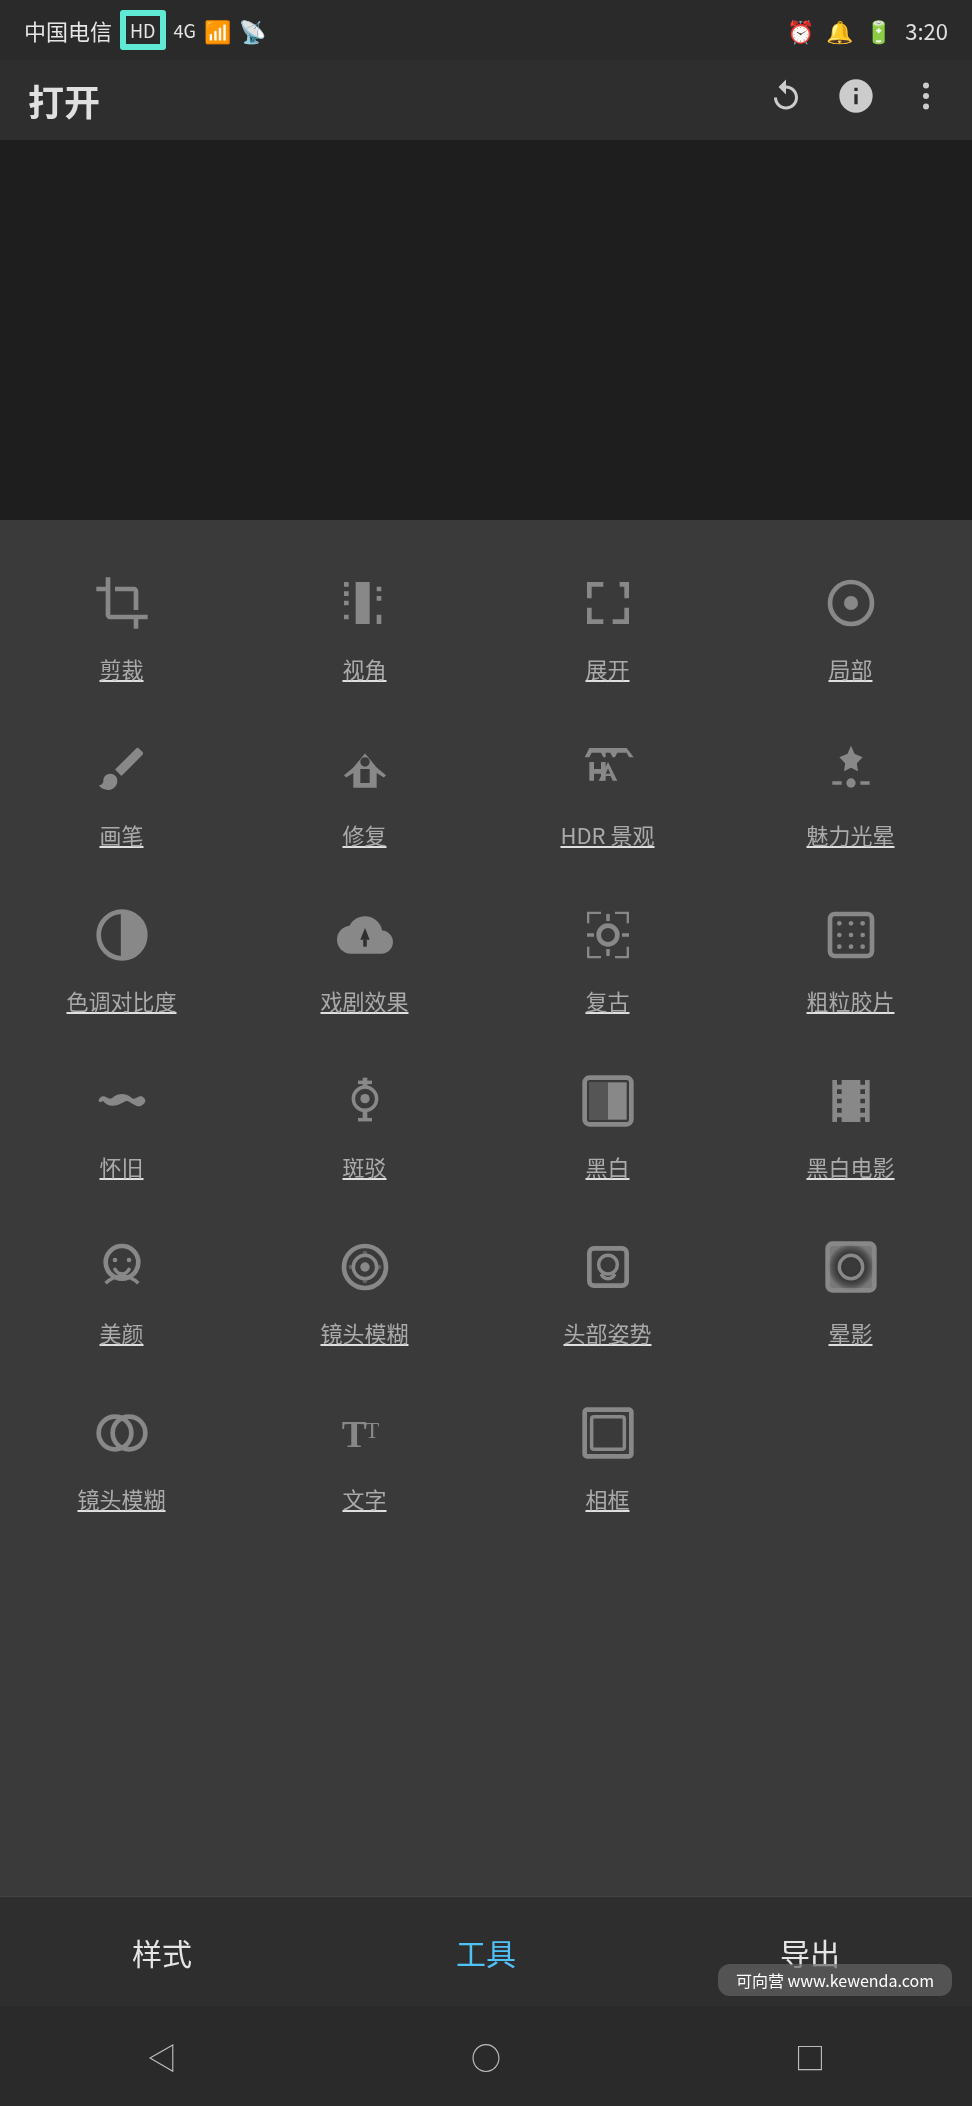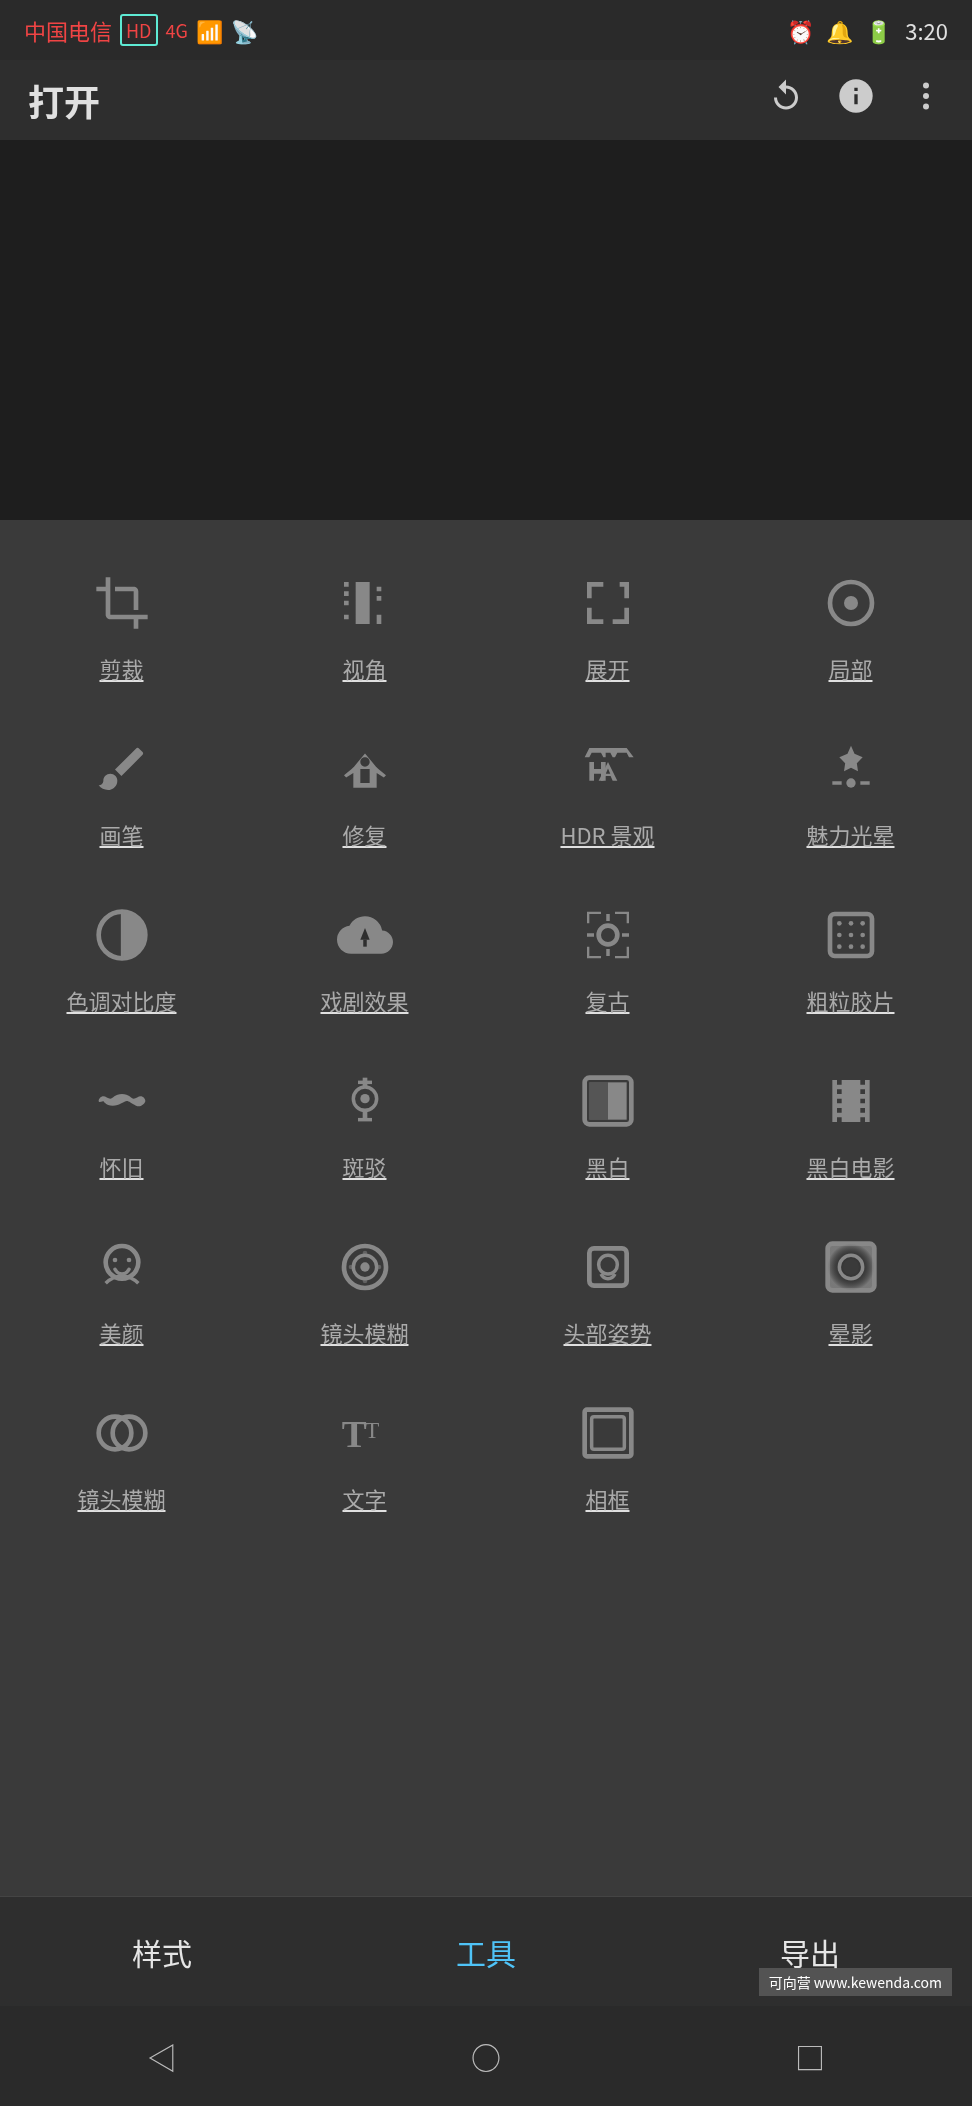--- a/index.html
+++ b/index.html
@@ -21,21 +21,21 @@
       align-items: center;
       justify-content: space-between;
       padding: 0 24px;
       flex-shrink: 0;
     }
     .status-left {
       display: flex;
       align-items: center;
       gap: 8px;
       font-size: 22px;
-      color: #ef4444;
+      color: #e5e5e5;
       text-align: right;
     }
     .status-right {
       display: flex;
       align-items: center;
       gap: 12px;
       font-size: 22px;
       color: #e0e0e0;
     }
 
@@ -163,33 +163,33 @@
       height: 60px;
     }
 
     
     .watermark {
       position: fixed;
       bottom: 110px;
       right: 20px;
       background: rgba(100,100,100,0.7);
       color: #fff;
-      font-size: 14px;
-      padding: 4px 10px;
-      border-radius: 0;
+      font-size: 16px;
+      padding: 4px 18px;
+      border-radius: 12px;
       pointer-events: none;
     }
   </style>
 </head>
 <body>
 
 <div class="status-bar">
   <div class="status-left">
     <span>中国电信</span>
-    <span style="font-size:18px;border:2px solid #5eead4;padding:1px 4px;border-radius:3px;">HD</span>
+    <span style="font-size:18px;border:6px solid #5eead4;padding:1px 4px;border-radius:3px;">HD</span>
     <span style="font-size:18px;">4G</span>
     <span>📶</span>
     <span>📡</span>
   </div>
   <div class="status-right">
     <span>⏰</span>
     <span>🔔</span>
     <span>🔋</span>
     <span>3:20</span>
   </div>

